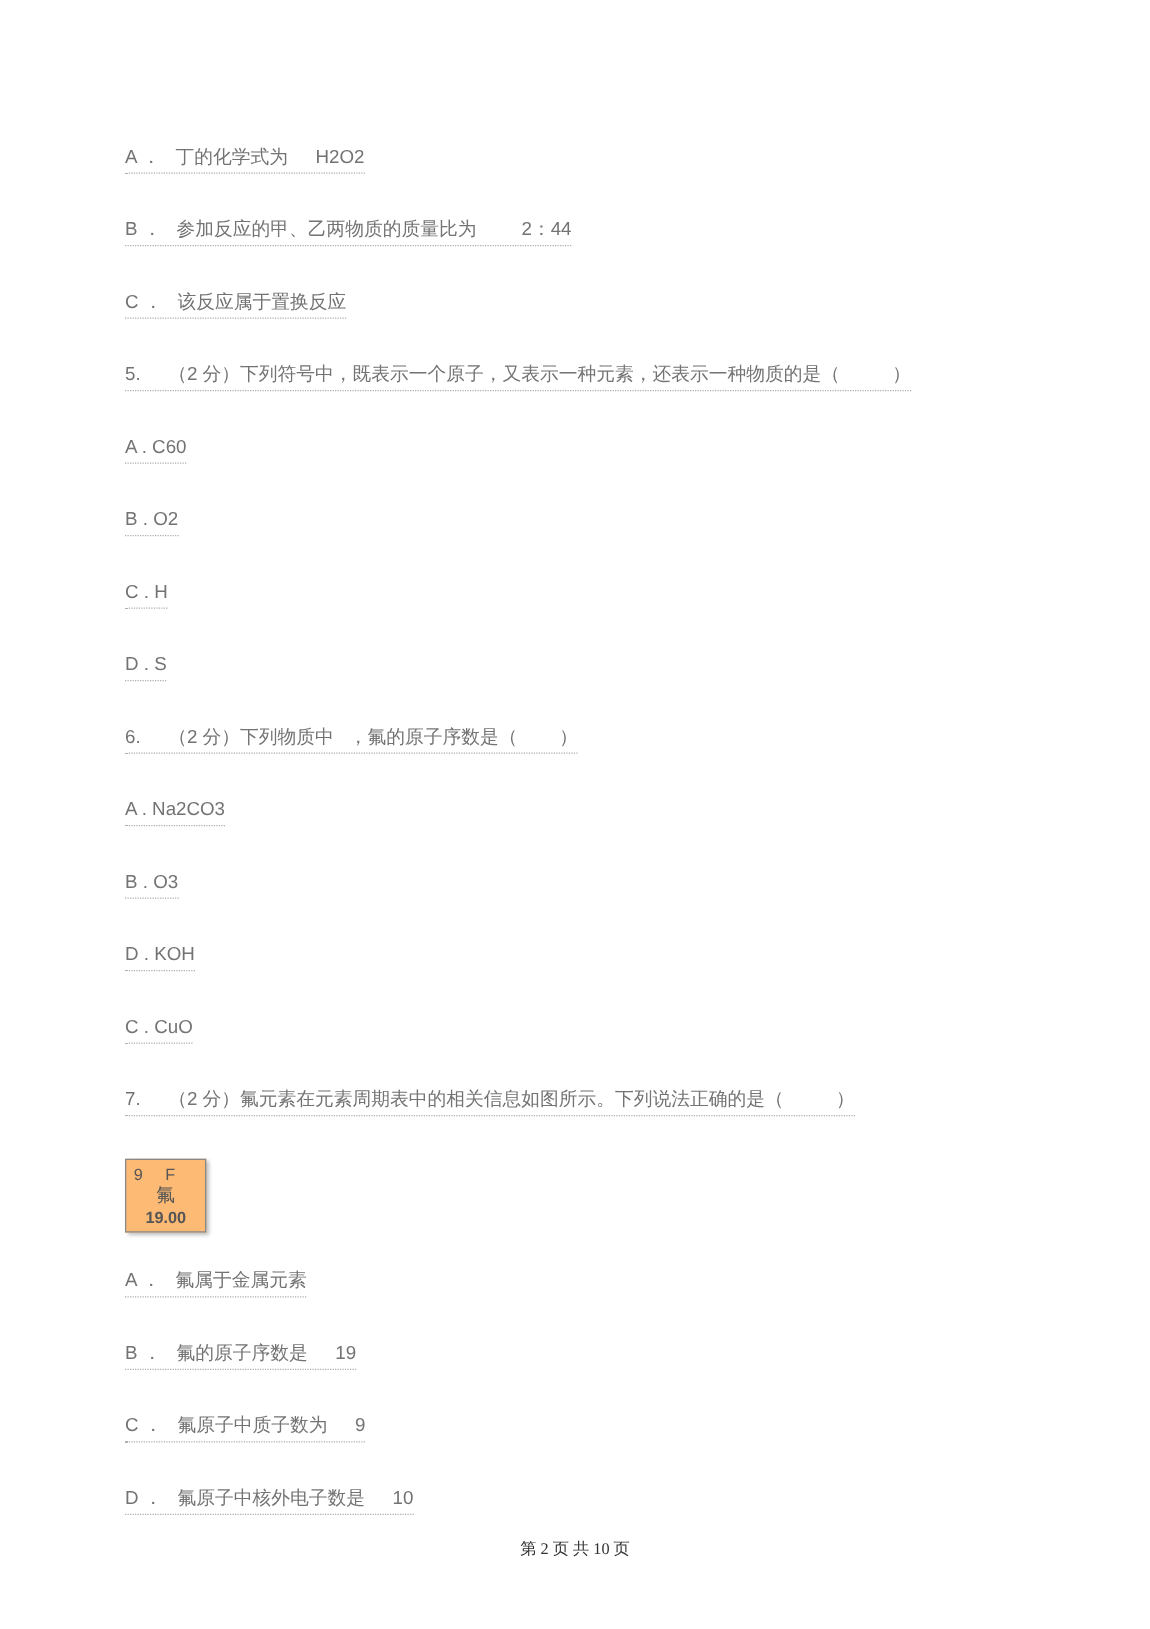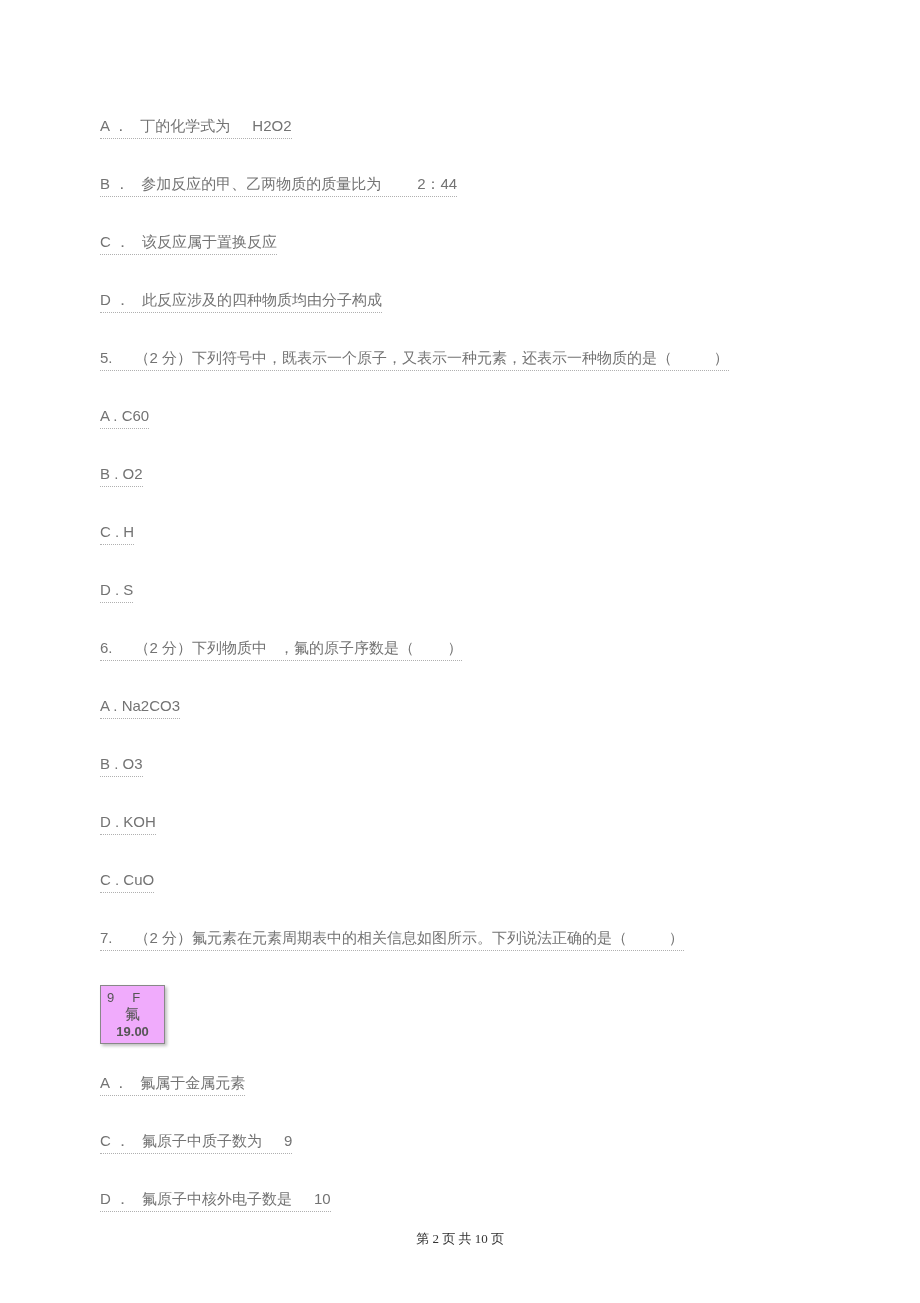--- a/index.html
+++ b/index.html
@@ -31,21 +31,21 @@
   .gap-large { display:inline-block; width:36px; }
   .element-box {
     border: 1px solid #888;
     display: inline-block;
     padding: 4px 6px 4px 6px;
     box-shadow: 2px 2px 3px rgba(0,0,0,0.25);
     color: #555;
     font-family: Arial, sans-serif;
     text-align: center;
     margin-bottom: 28px;
-    background: #f0abfc;
+    background: #fdba74;
   }
   .element-box .row1 { font-size: 13px; text-align: left; letter-spacing: 18px; }
   .element-box .row2 { font-size: 15px; }
   .element-box .row3 { font-size: 13px; font-weight: bold; }
   .footer {
     text-align: center;
     font-size: 13px;
     color: #333;
     font-family: "SimSun", serif;
     margin-top: 10px;
@@ -64,25 +64,20 @@
     </span>
   </div>
   <div>
     <span class="line">
       <span class="letter">B ．</span><span class="gap-small"></span><span>参加反应的甲、乙两物质的质量比为</span><span class="gap-large"></span><span class="letter">2：44</span>
     </span>
   </div>
   <div>
     <span class="line">
       <span class="letter">C ．</span><span class="gap-small"></span><span>该反应属于置换反应</span>
-    </span>
-  </div>
-  <div>
-    <span class="line">
-      <span class="letter">D ．</span><span class="gap-small"></span><span>此反应涉及的四种物质均由分子构成</span>
     </span>
   </div>
 
   
   <div>
     <span class="line">
       <span class="letter">5.</span><span class="gap-med"></span><span>（2 分）</span><span>下列符号中，既表示一个原子，又表示一种元素，还表示一种物质的是（</span><span class="blank-paren">          </span><span>）</span>
     </span>
   </div>
   <div><span class="line letter">A . C60</span></div>
@@ -114,20 +109,25 @@
     <div class="row3">19.00</div>
   </div>
 
   <div>
     <span class="line">
       <span class="letter">A ．</span><span class="gap-small"></span><span>氟属于金属元素</span>
     </span>
   </div>
   <div>
     <span class="line">
+      <span class="letter">B ．</span><span class="gap-small"></span><span>氟的原子序数是</span><span class="gap-med"></span><span class="letter">19</span>
+    </span>
+  </div>
+  <div>
+    <span class="line">
       <span class="letter">C ．</span><span class="gap-small"></span><span>氟原子中质子数为</span><span class="gap-med"></span><span class="letter">9</span>
     </span>
   </div>
   <div>
     <span class="line" style="margin-bottom:8px">
       <span class="letter">D ．</span><span class="gap-small"></span><span>氟原子中核外电子数是</span><span class="gap-med"></span><span class="letter">10</span>
     </span>
   </div>
 
   <div class="footer">第 2 页 共 10 页</div>

